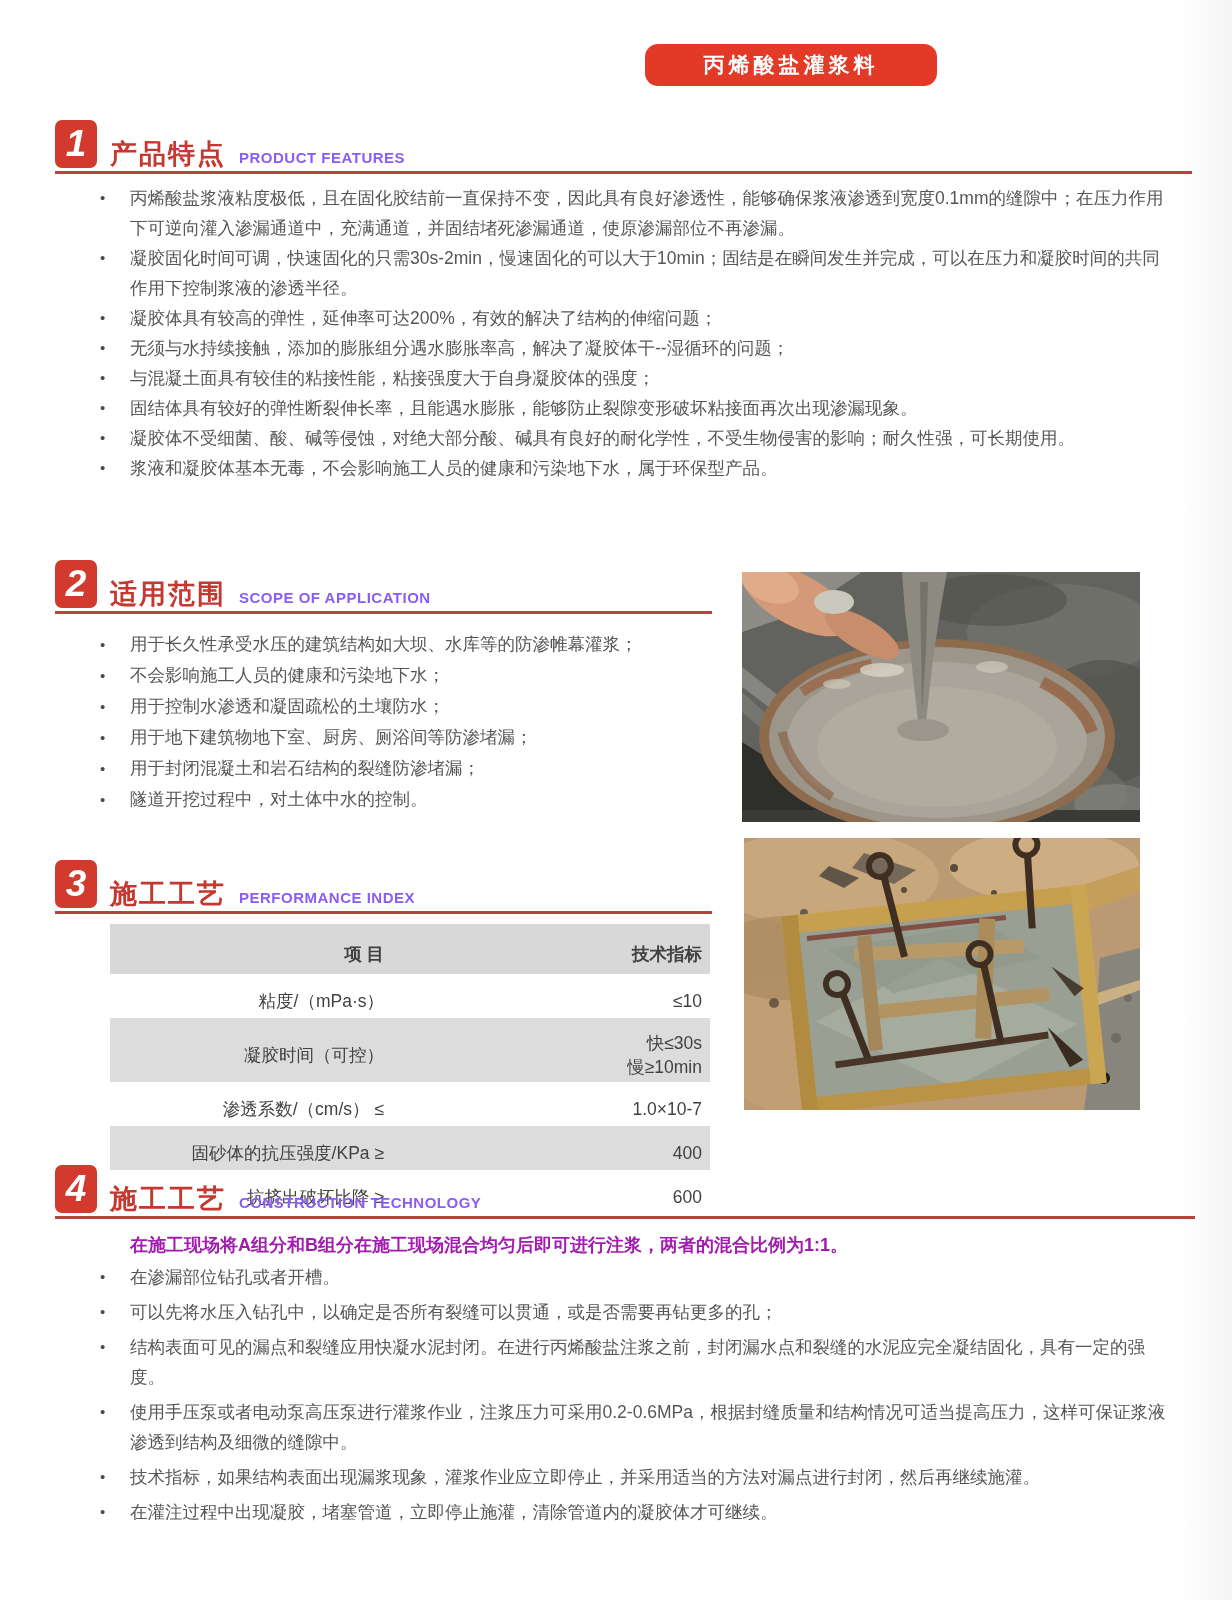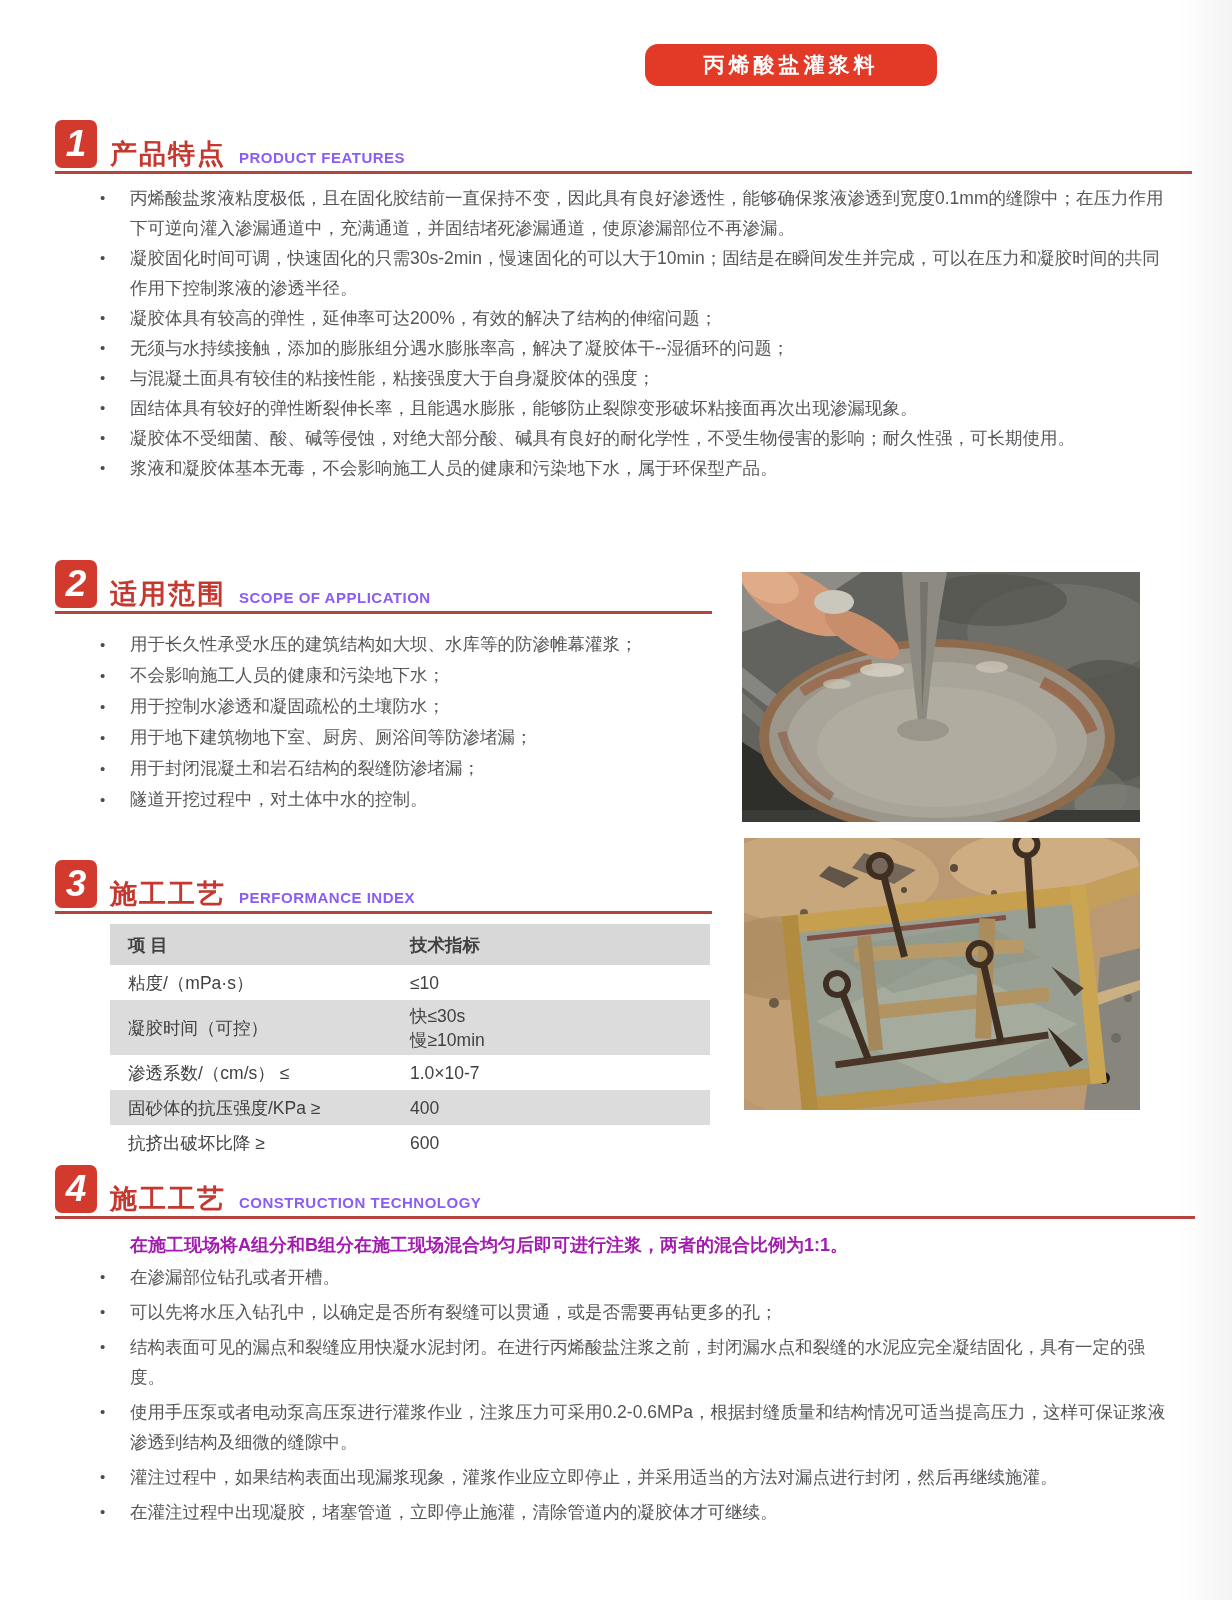--- a/index.html
+++ b/index.html
@@ -41,21 +41,21 @@
   #sec4-list{left:100px;top:1262px;width:1068px;}
   #sec4-list li{margin-bottom:5px;}
 
   
   #sec4-intro{position:absolute;left:130px;top:1233px;width:1040px;
     font-size:18px;font-weight:bold;color:#a21caf;}
 
   
   #spec-table{position:absolute;left:110px;top:924px;width:600px;border-collapse:collapse;
     font-size:17.5px;color:#414144;}
-  #spec-table th,#spec-table td{padding:4px 8px 3px 18px;text-align:left;vertical-align:middle;}
+  #spec-table th,#spec-table td{padding:13px 8px 3px 18px;text-align:right;vertical-align:middle;}
   #spec-table thead th{background:#d8d8d8;font-weight:bold;height:34px;}
   #spec-table thead th:first-child{width:47%;}
   #spec-table tbody td{height:28px;line-height:24px;margin-top:13px;}
   #spec-table tbody tr:nth-child(even){background:#dcdcdc;}
 
   
   .photo{position:absolute;overflow:hidden;background:#777;}
   .photo svg{display:block;width:100%;height:100%;}
   #photo1{left:742px;top:572px;width:398px;height:250px;}
   #photo2{left:744px;top:838px;width:396px;height:272px;}
@@ -304,21 +304,21 @@
       <li>
         <span class="dot">•</span>
         <span class="btxt">结构表面可见的漏点和裂缝应用快凝水泥封闭。在进行丙烯酸盐注浆之前，封闭漏水点和裂缝的水泥应完全凝结固化，具有一定的强度。</span>
       </li>
       <li>
         <span class="dot">•</span>
         <span class="btxt">使用手压泵或者电动泵高压泵进行灌浆作业，注浆压力可采用0.2-0.6MPa，根据封缝质量和结构情况可适当提高压力，这样可保证浆液渗透到结构及细微的缝隙中。</span>
       </li>
       <li>
         <span class="dot">•</span>
-        <span class="btxt">灌注过程中，如果结构表面出现漏浆现象，灌浆作业应立即停止，并采用适当的方法对漏点进行封闭，然后再继续施灌。</span>
+        <span class="btxt">技术指标，如果结构表面出现漏浆现象，灌浆作业应立即停止，并采用适当的方法对漏点进行封闭，然后再继续施灌。</span>
       </li>
       <li>
         <span class="dot">•</span>
         <span class="btxt">在灌注过程中出现凝胶，堵塞管道，立即停止施灌，清除管道内的凝胶体才可继续。</span>
       </li>
     </ul>
 
 </div>
 
 </body></html>

